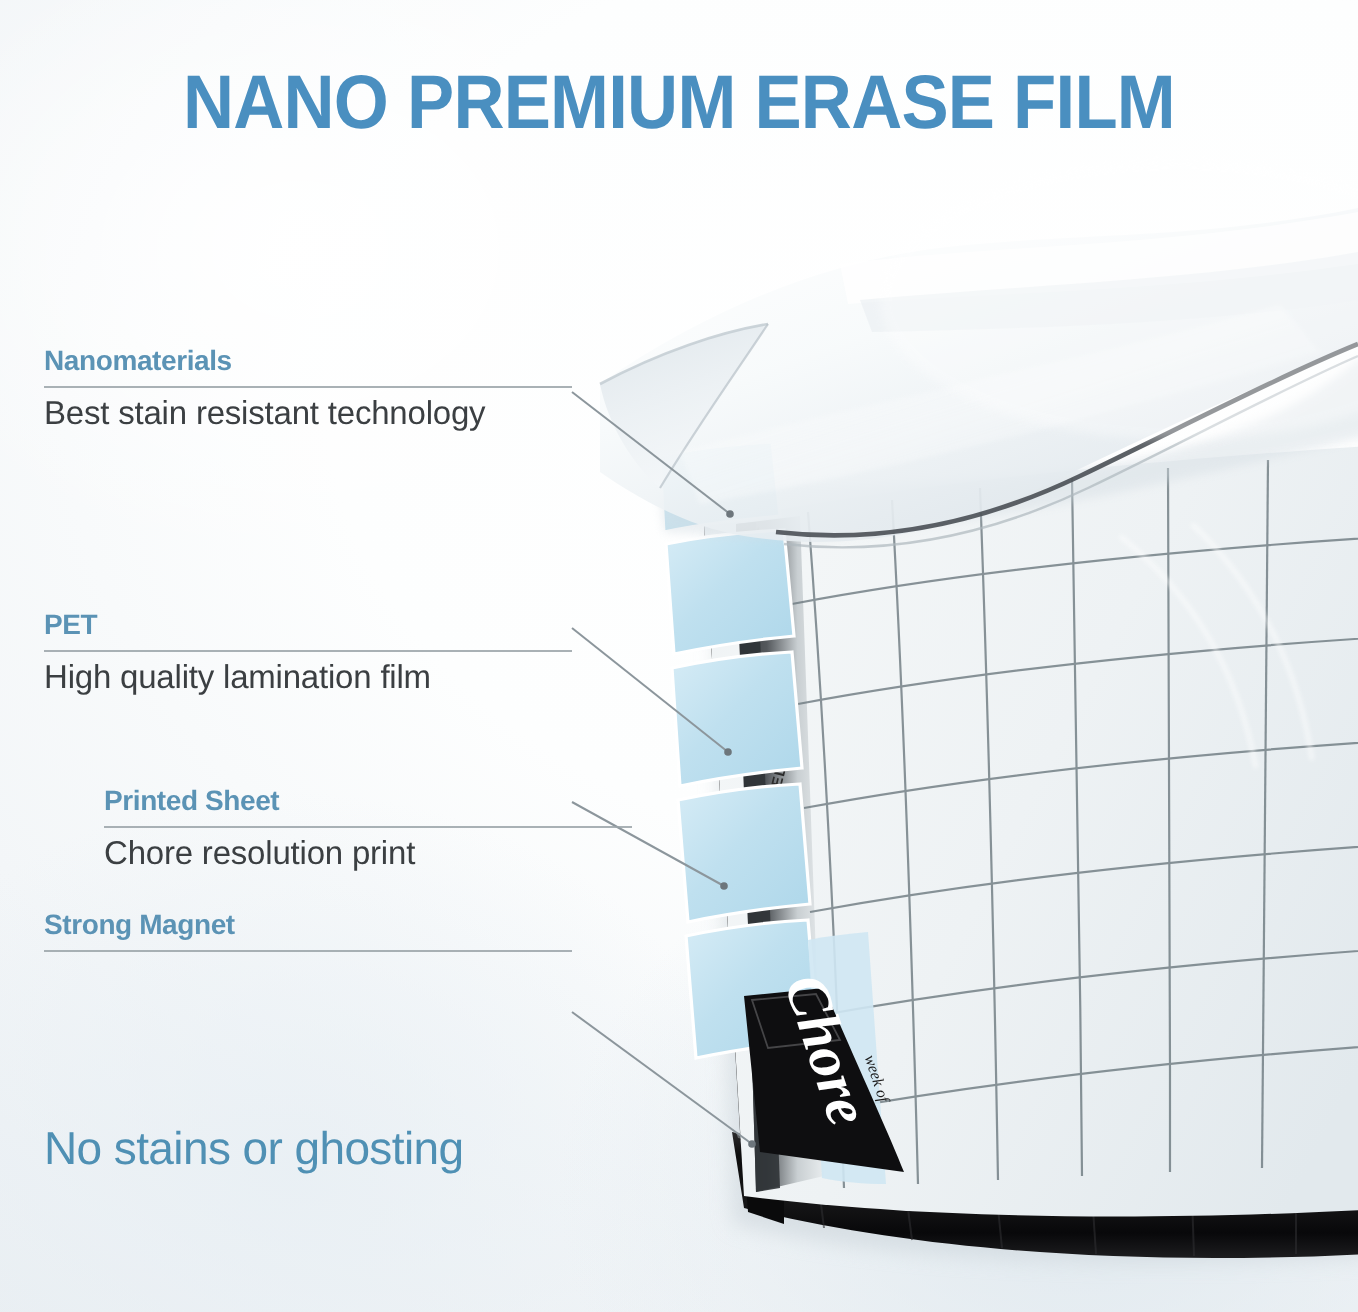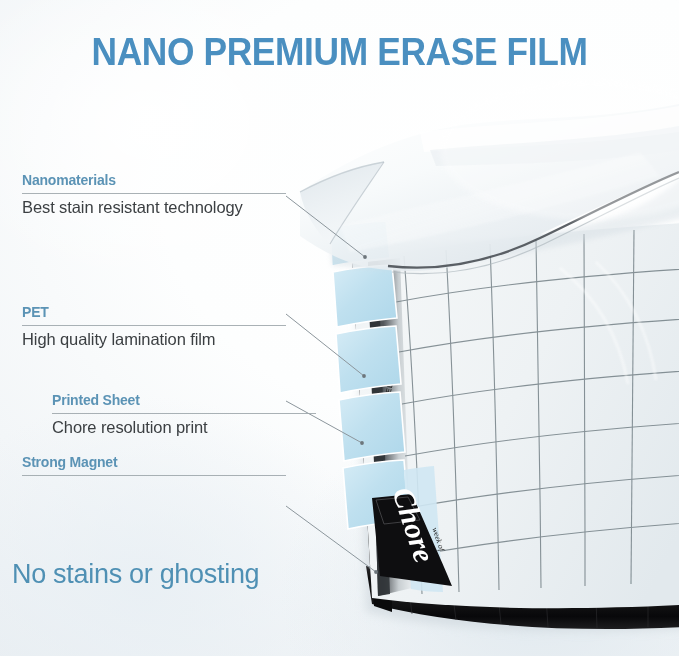--- a/index.html
+++ b/index.html
@@ -93,24 +93,24 @@
     letter-spacing: -0.1px;
   }
   #callout-0 { top: 170px; }
   #callout-1 { top: 302px; }
   #callout-2 { top: 390px; margin-left: 30px; }
   #callout-3 { top: 452px; }
 
   
   #tagline {
     position: absolute;
-    left: 12px;
+    left: 22px;
     top: 560px;
     width: 330px;
-    font-size: 27px;
+    font-size: 23px;
     line-height: 29px;
     color: #4f90b4;
     letter-spacing: -0.3px;
   }
 
   
   #leaders {
     position: absolute;
     left: 0; top: 0;
     width: 679px; height: 656px;

